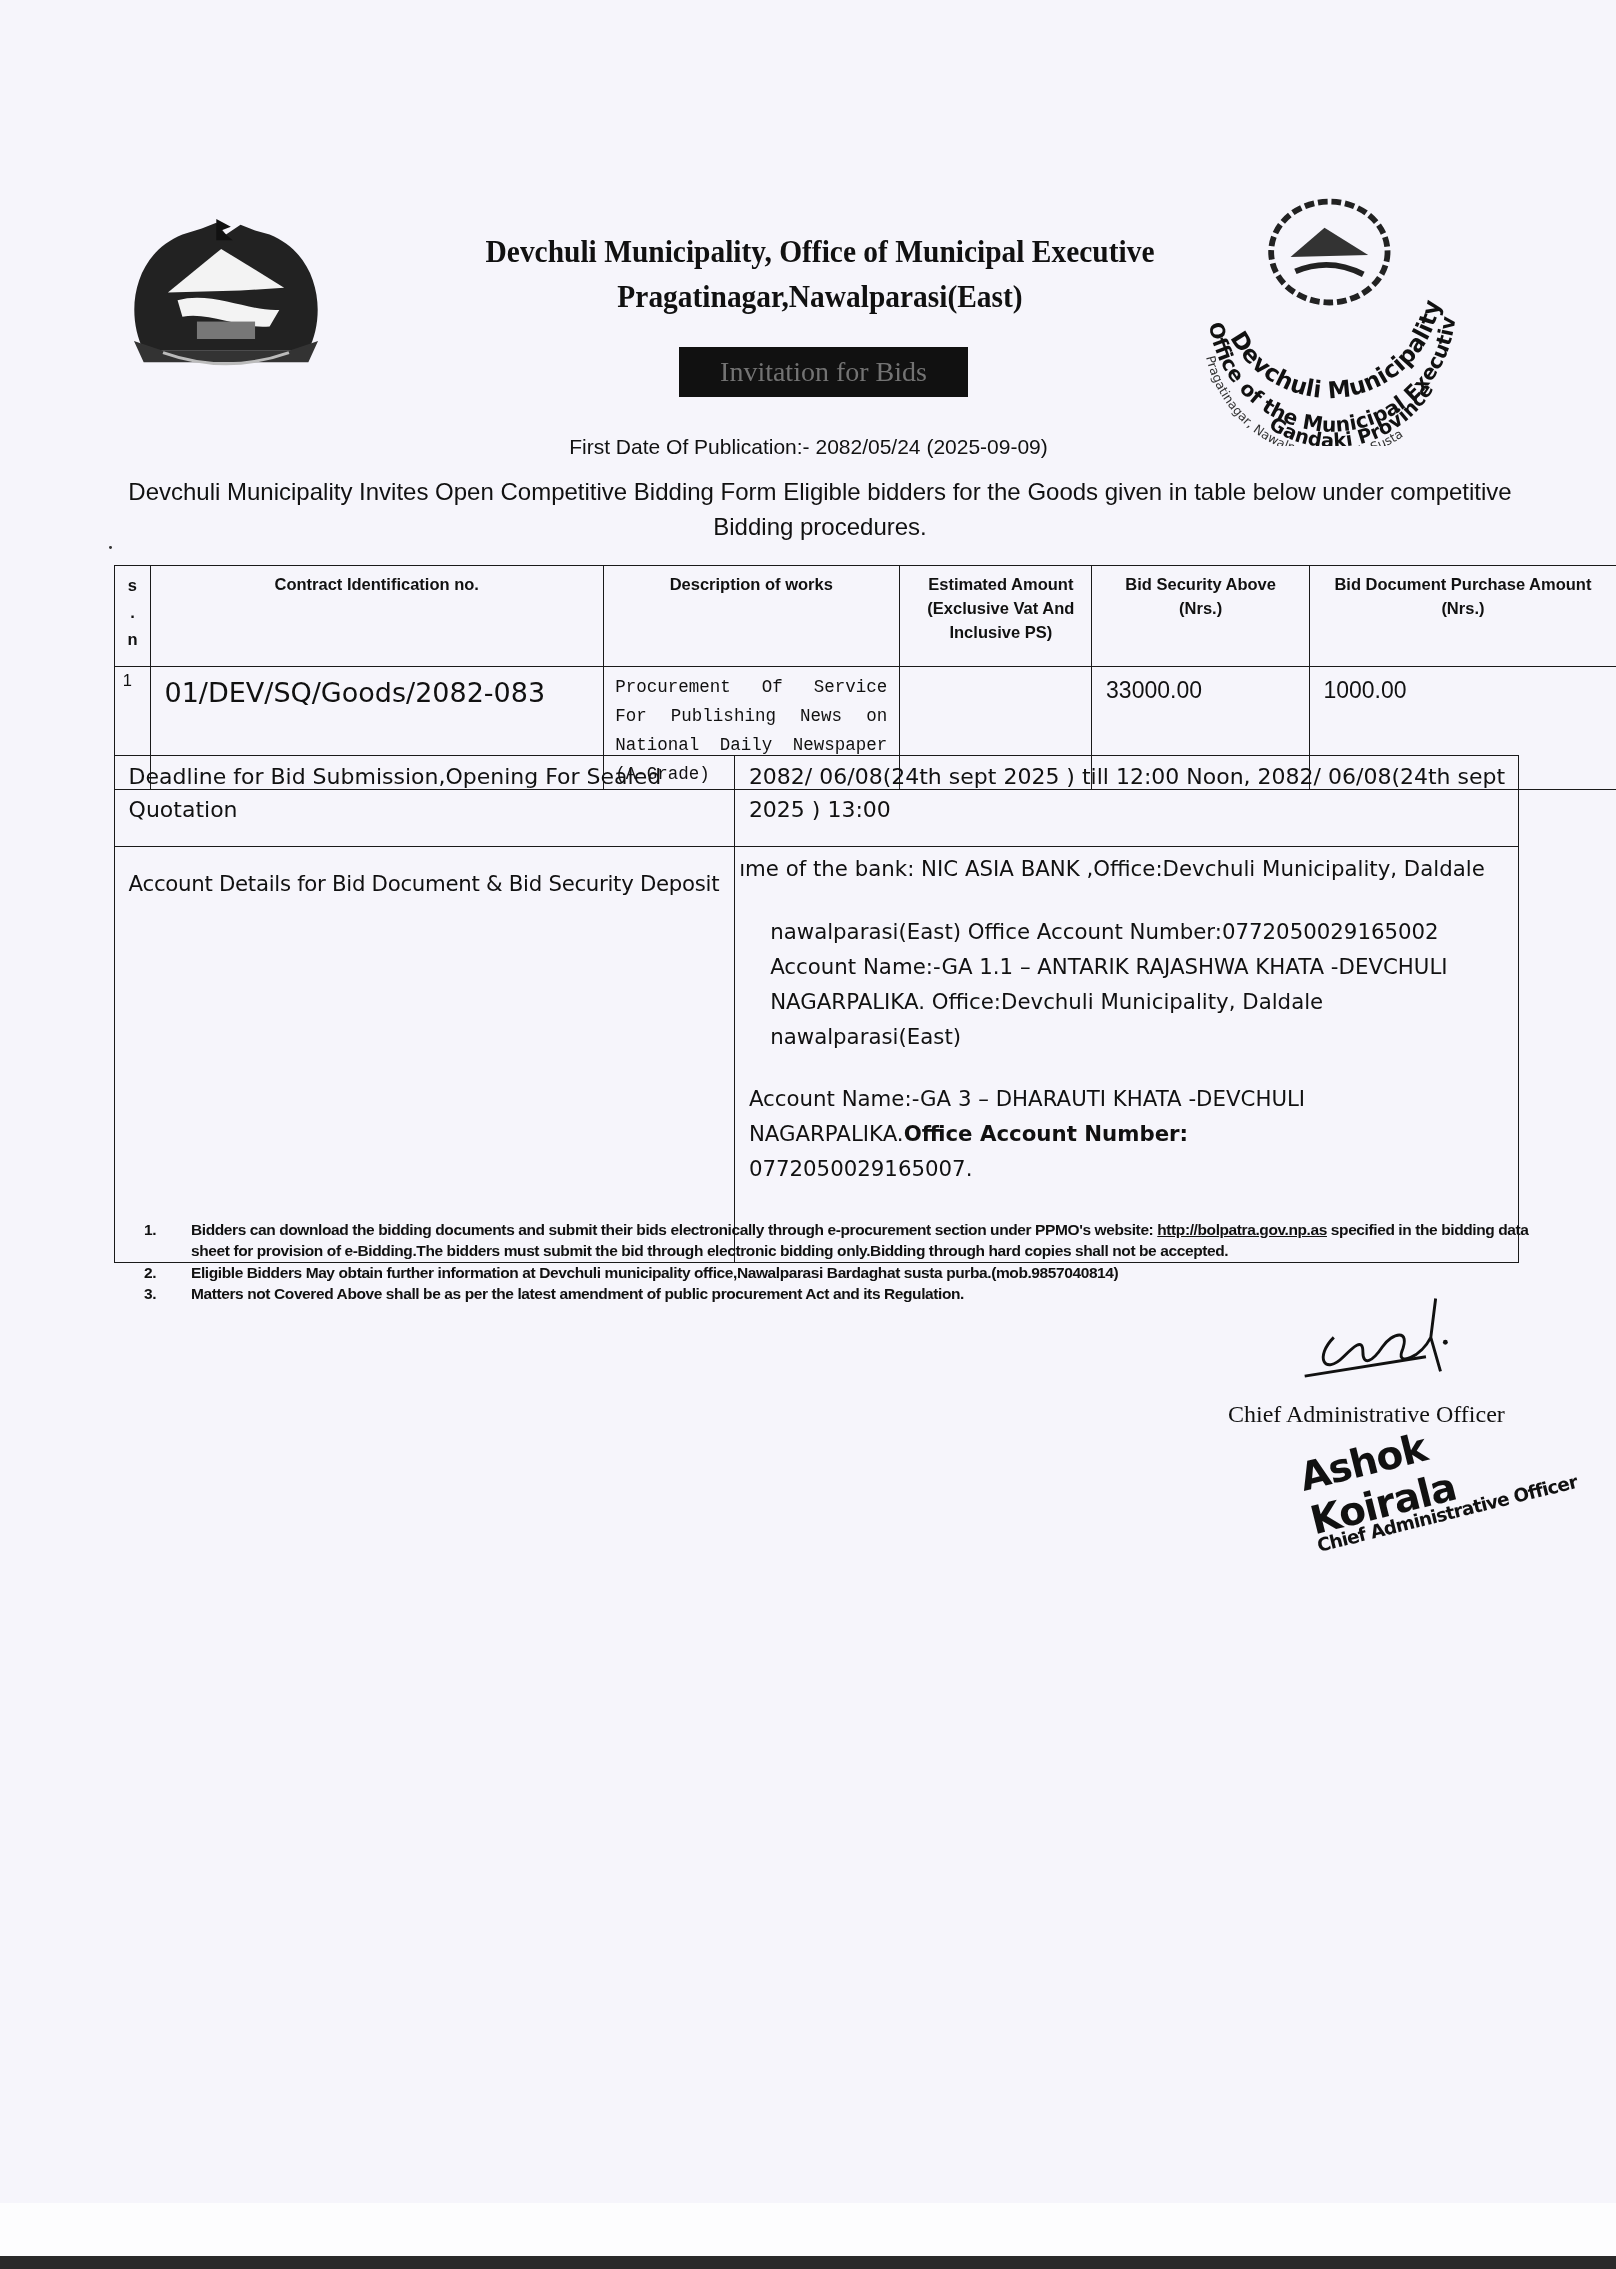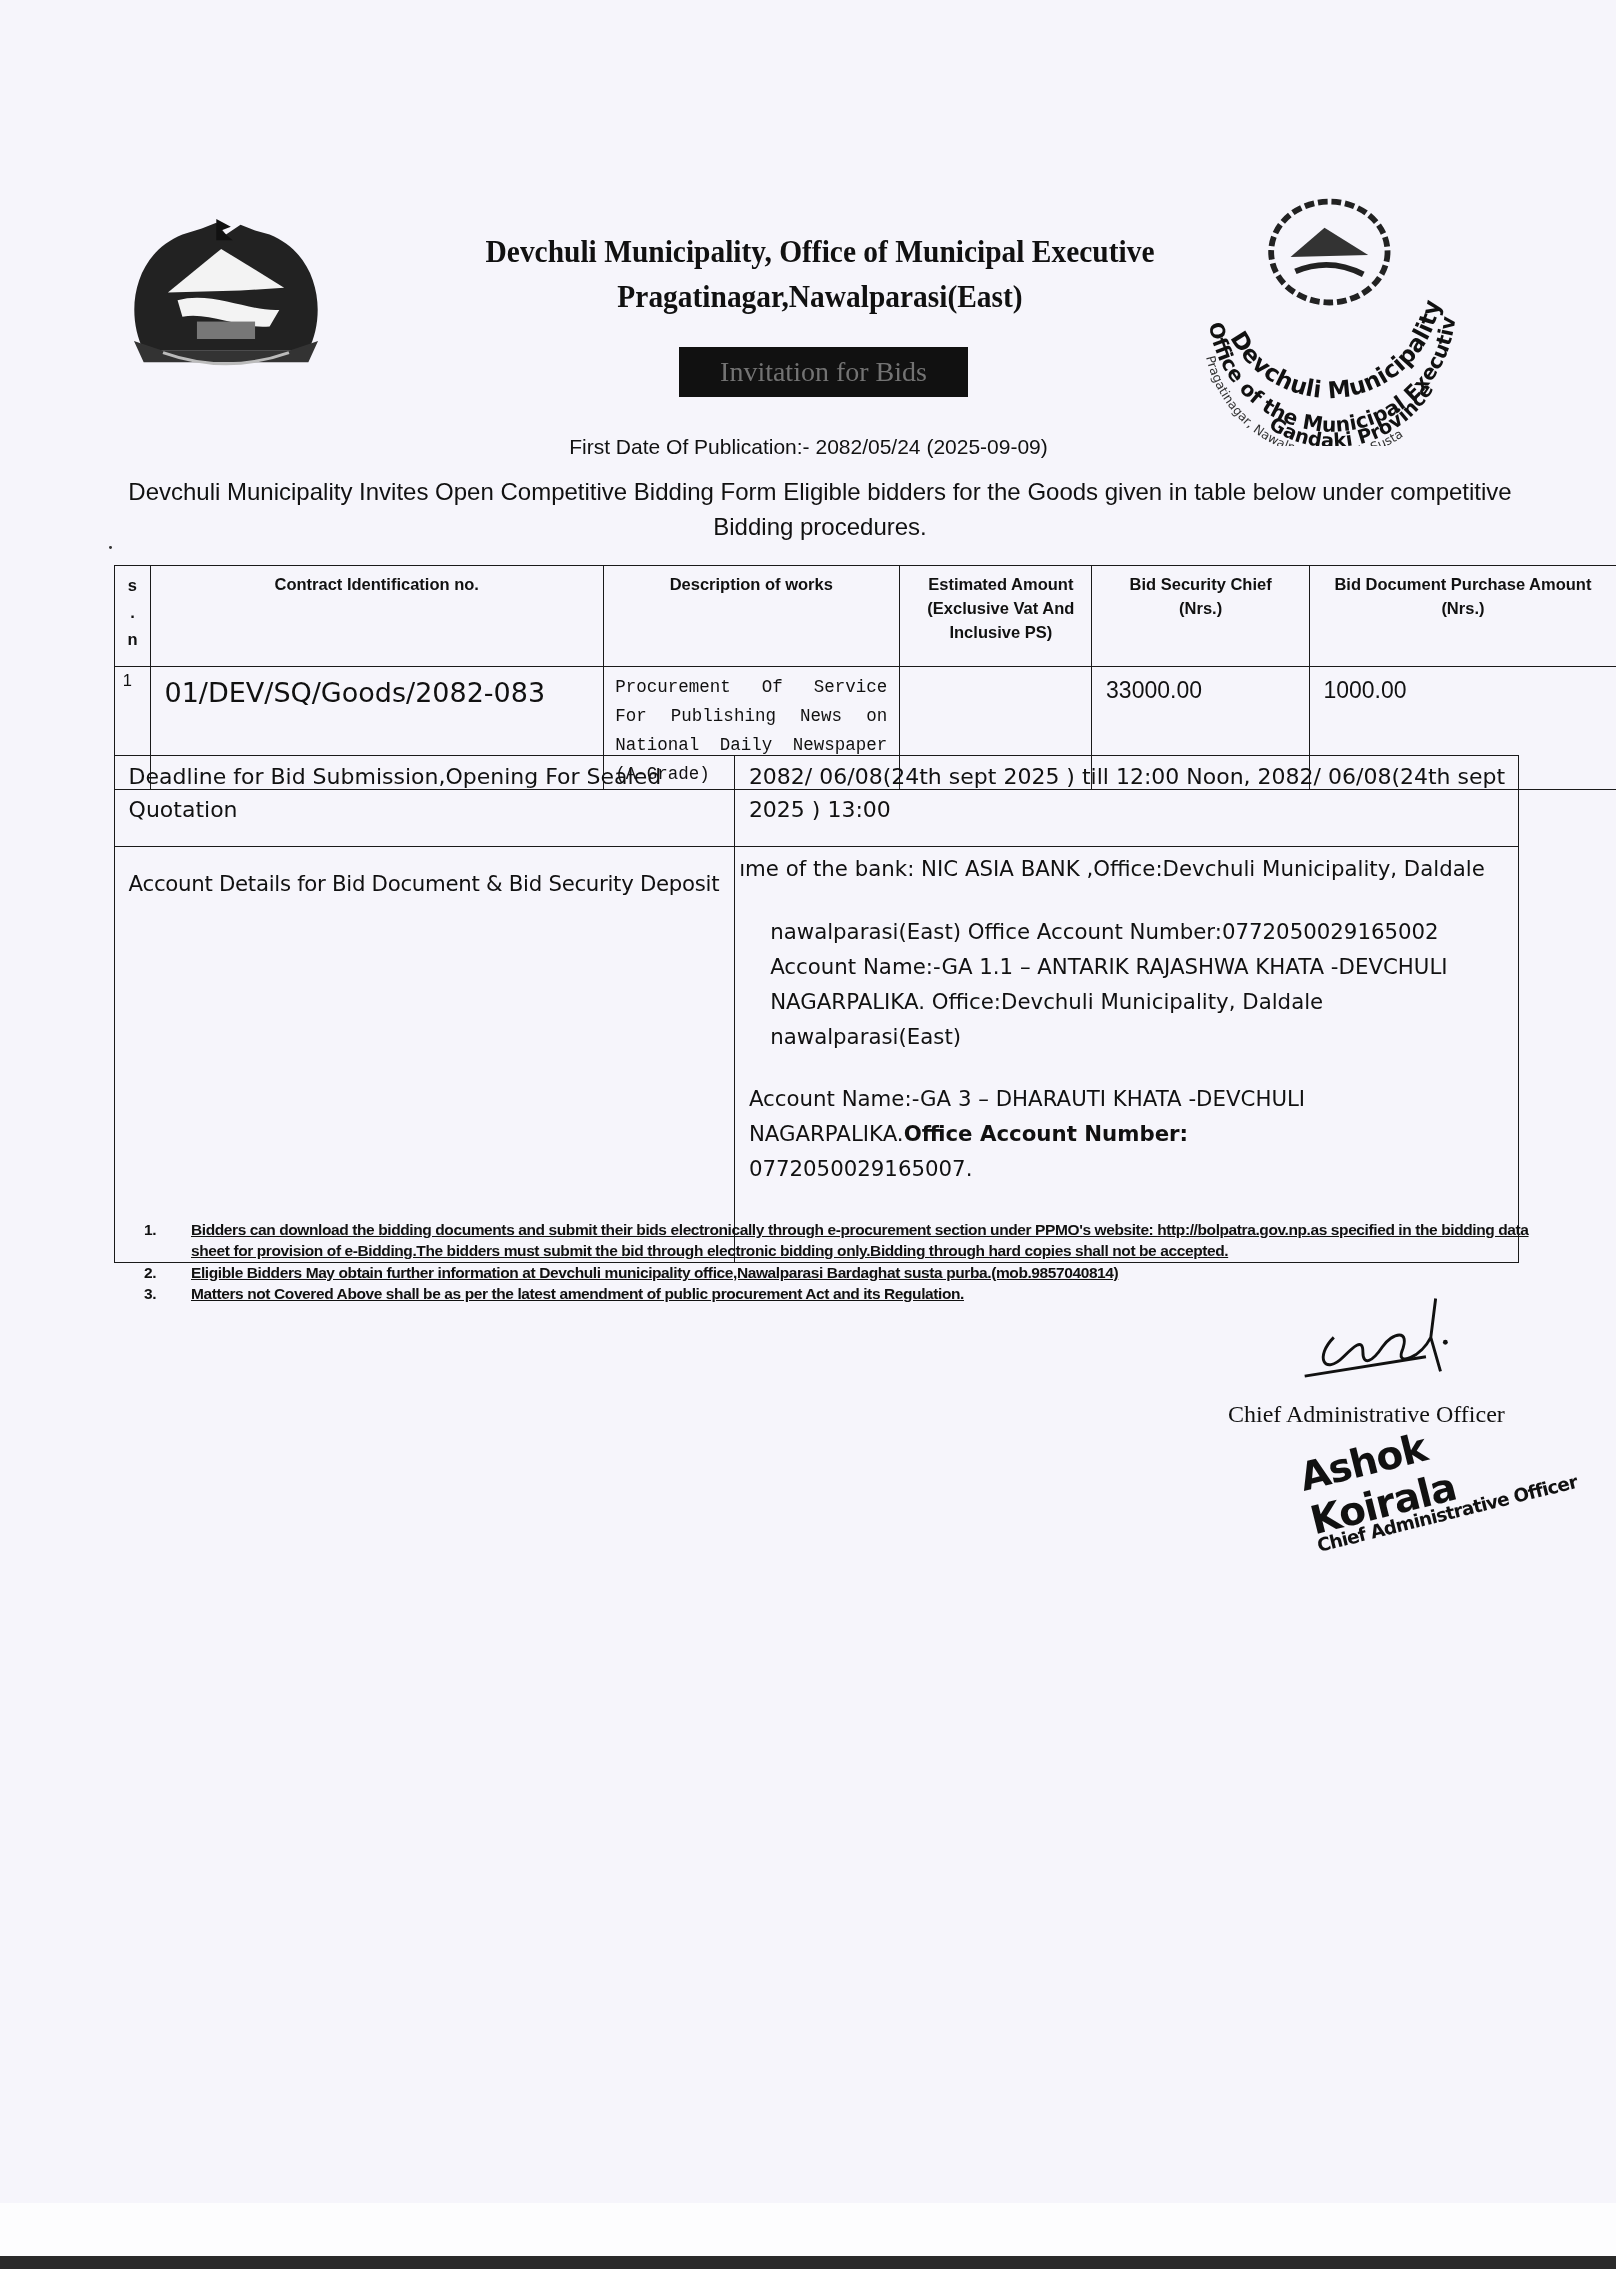--- a/index.html
+++ b/index.html
@@ -49,21 +49,21 @@
   .acct-value { font-size: 21.3px; line-height: 35px; padding: 3.9px 9.7px 0 13.6px !important; }
   .acct-value p { margin: 0; }
   .acct-value .indent { padding-left: 21.3px; margin-top: 28px; }
   .acct-value .gap { height: 27px; }
   .bold { font-weight: bold; }
 
   
   .notes { position: absolute; left: 144px; top: 1219px; width: 1388px; font-size: 15.5px; font-weight: bold; line-height: 21.3px; letter-spacing: -0.4px; }
   .note { display: flex; margin-bottom: 0; }
   .note-num { width: 47px; flex: none; }
-  .note-text { flex: 1; text-decoration: underline; }
+  .note-text { flex: 1; }
   .note-link { text-decoration: underline; }
 
   
   .signature { position: absolute; left: 1295px; top: 1279px; width: 194px; height: 107px; }
   .cao-title { position: absolute; left: 1228px; top: 1401px; font-family: "Liberation Serif", serif; font-size: 24px; }
   .name-stamp { position: absolute; left: 1295px; top: 1456px; width: 272px; height: 107px; transform: rotate(-14deg); transform-origin: left top; }
   .name-stamp .nm { font-family: "DejaVu Sans", sans-serif; font-weight: bold; font-size: 39px; letter-spacing: -1px; }
   .name-stamp .tt { font-family: "DejaVu Sans", sans-serif; font-weight: bold; font-size: 18.4px; margin-top: -7.8px; letter-spacing: -0.8px; }
 </style>
 </head>
@@ -118,21 +118,21 @@
   <tbody>
       <tr style="height:101px;">
     <th style="width:35px;">
       <div class="sn-head">s</div>
       <div class="sn-head">.</div>
       <div class="sn-head">n</div>
     </th>
     <th style="width:452px;">Contract Identification no.</th>
     <th style="width:296px;">Description of works</th>
     <th style="width:170px; padding-left:16px; padding-right:5.8px;">Estimated Amount (Exclusive Vat And Inclusive PS)</th>
-    <th style="width:178px; padding-left:19.4px; padding-right:19.4px;">Bid Security Chief (Nrs.)</th>
+    <th style="width:178px; padding-left:19.4px; padding-right:19.4px;">Bid Security Above (Nrs.)</th>
     <th style="width:268px; padding-left:19.4px; padding-right:19.4px;">Bid Document Purchase Amount (Nrs.)</th>
   </tr>
   <tr style="height:82px;">
     <td class="cell-sn">1</td>
     <td class="cell-contract">01/DEV/SQ/Goods/2082-083</td>
     <td class="cell-desc">Procurement Of Service For Publishing News on National Daily Newspaper (A-Grade)</td>
     <td class="cell-num"></td>
     <td class="cell-num">33000.00</td>
     <td class="cell-num">1000.00</td>
   </tr>

